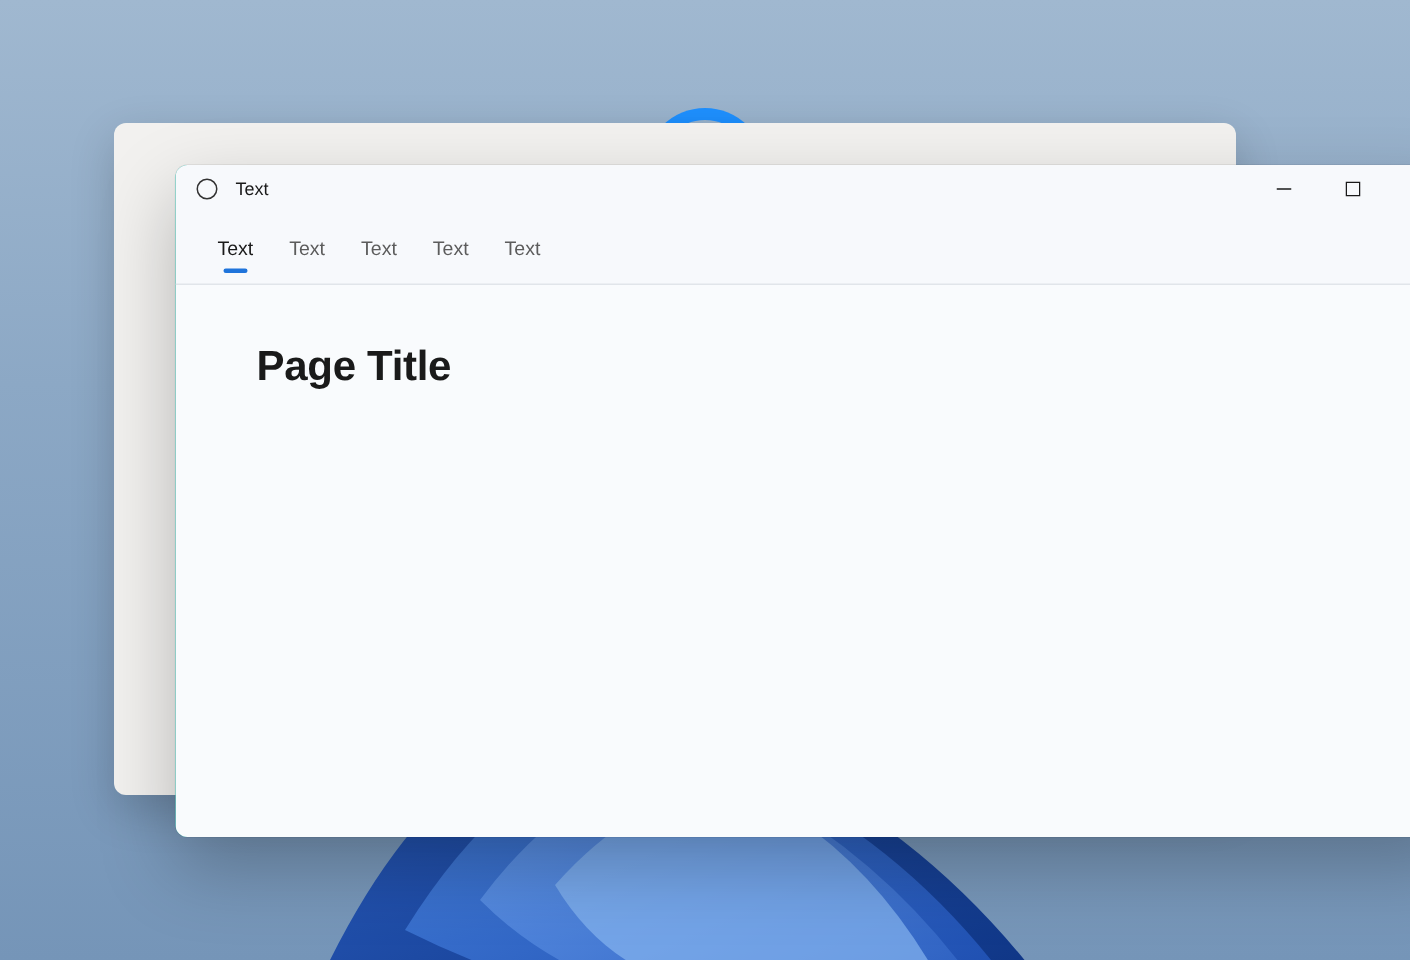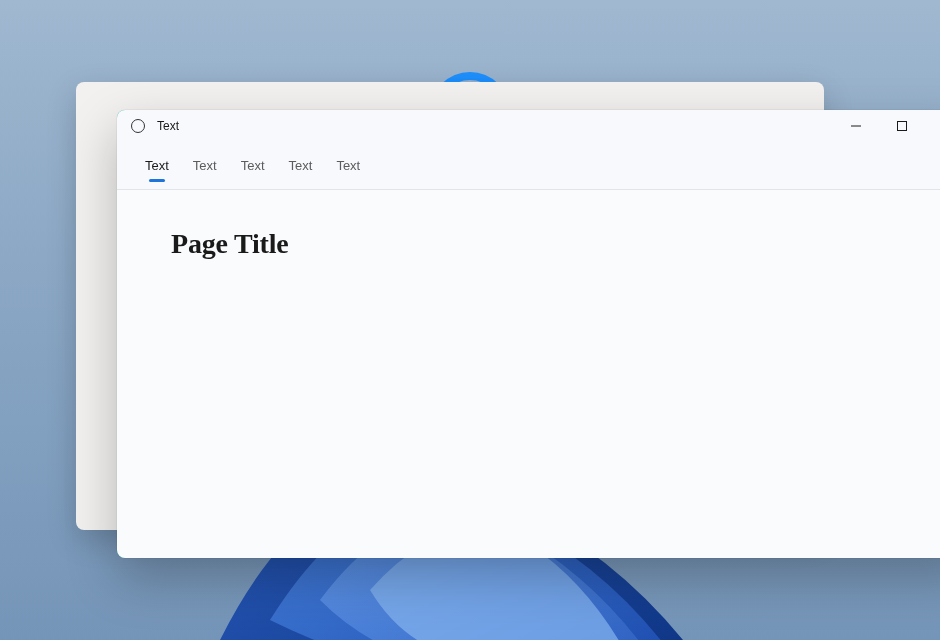--- a/index.html
+++ b/index.html
@@ -164,21 +164,20 @@
       flex: 1;
       padding: 38px 54px;
       background: #f9fbfd;
     }
 
     .page-title {
       font-size: 28px;
       font-weight: 600;
       color: #1a1a1a;
       letter-spacing: -0.2px;
-      font-family: Liberation Serif, serif;
     }
 
     svg {
       display: block;
     }
   </style>
 </head>
 <body>
 
 <div class="arc"></div>

